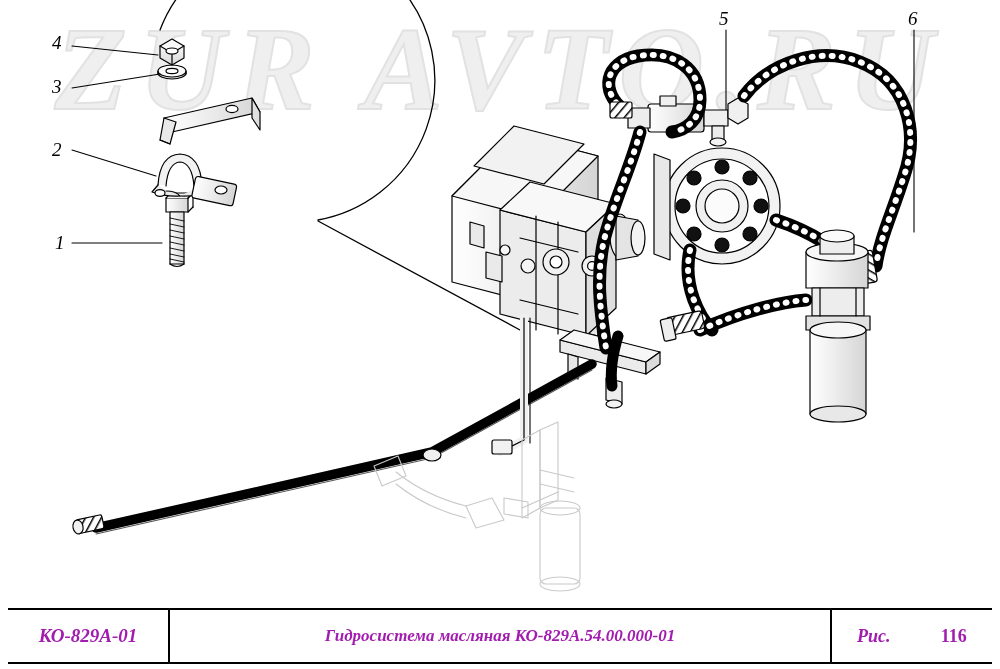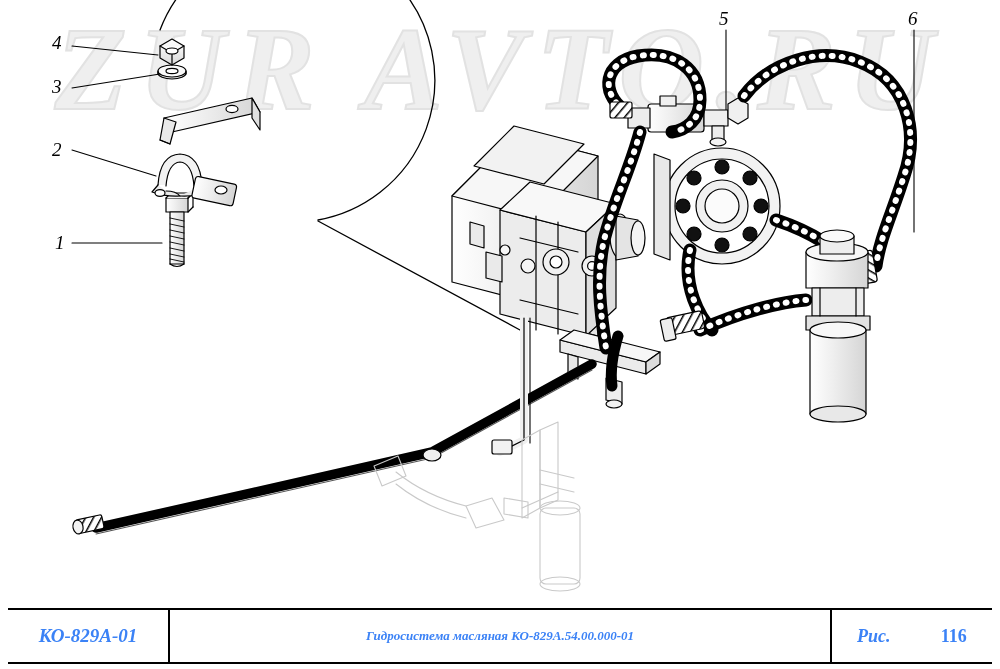--- a/index.html
+++ b/index.html
@@ -93,24 +93,24 @@
     width: 160px;
     justify-content: space-around;
     padding: 0 0;
     box-sizing: border-box;
   }
   .tb-text {
     font-family: "Liberation Serif", serif;
     font-size: 19px;
     font-weight: bold;
     font-style: italic;
-    color: #3b82f6;
+    color: #a21caf;
     white-space: nowrap;
   }
-  .tb-text.mid { font-size: 13px; }
+  .tb-text.mid { font-size: 17px; }
   .tb-text.fig { font-size: 18px; }
   .tb-text.num { font-size: 18px; font-style: normal; }
 </style>
 </head>
 <body>
 
 <div id="page">
 
   <div class="watermark">
     <span>ZUR AVTO.RU</span>

